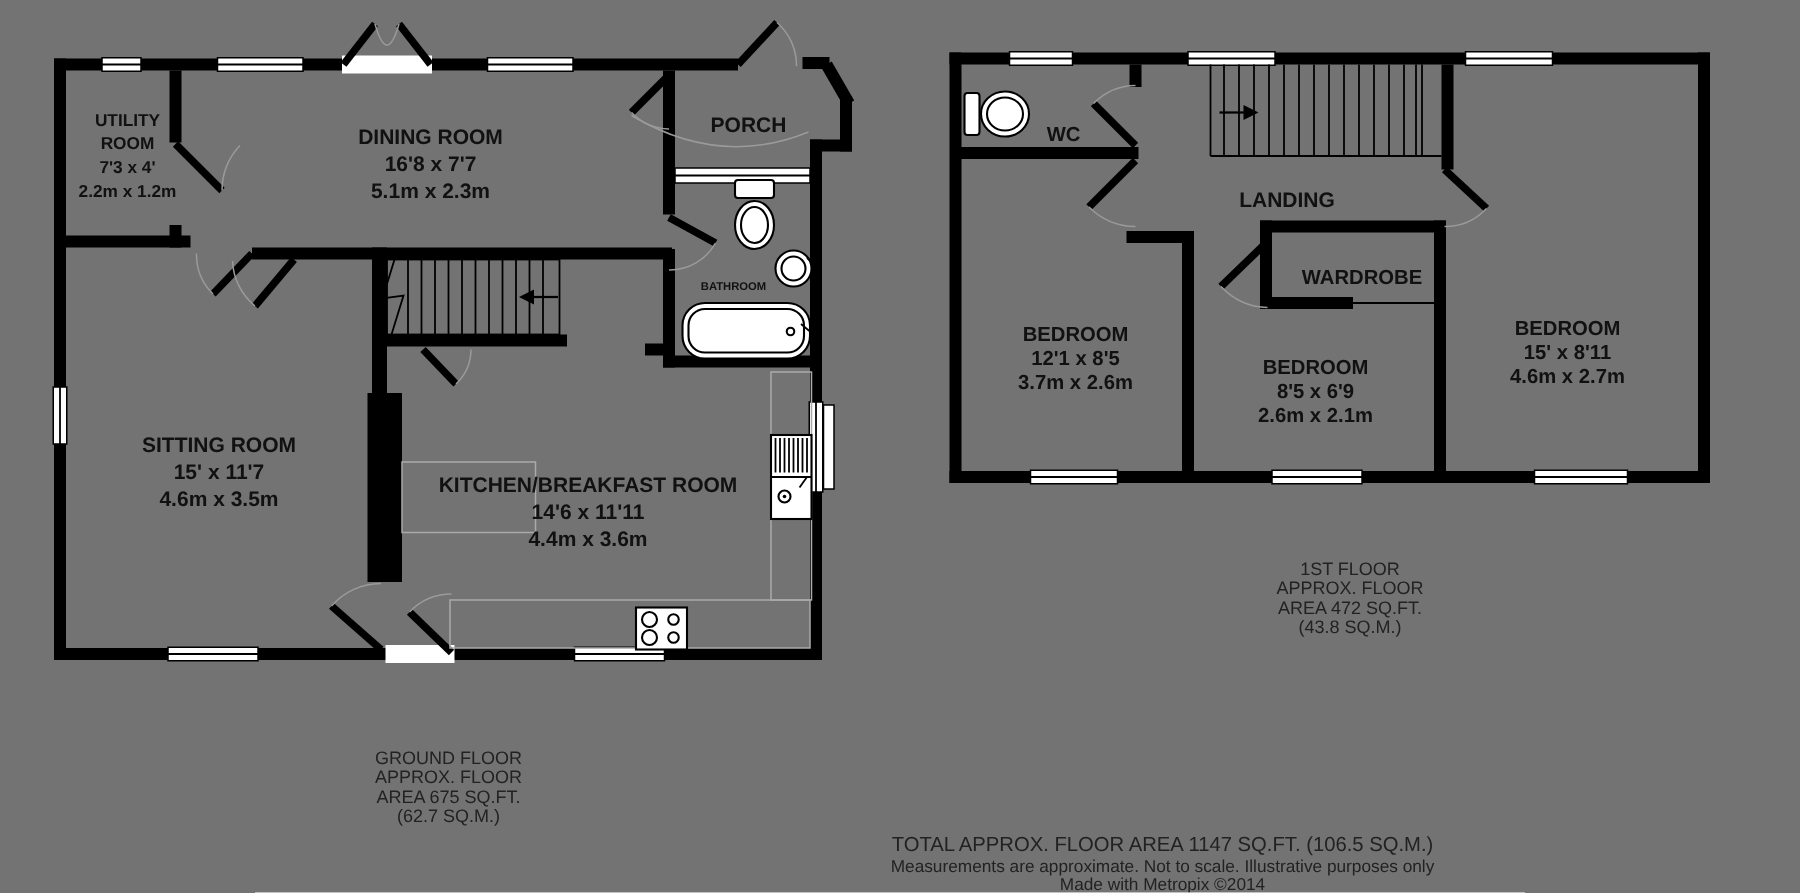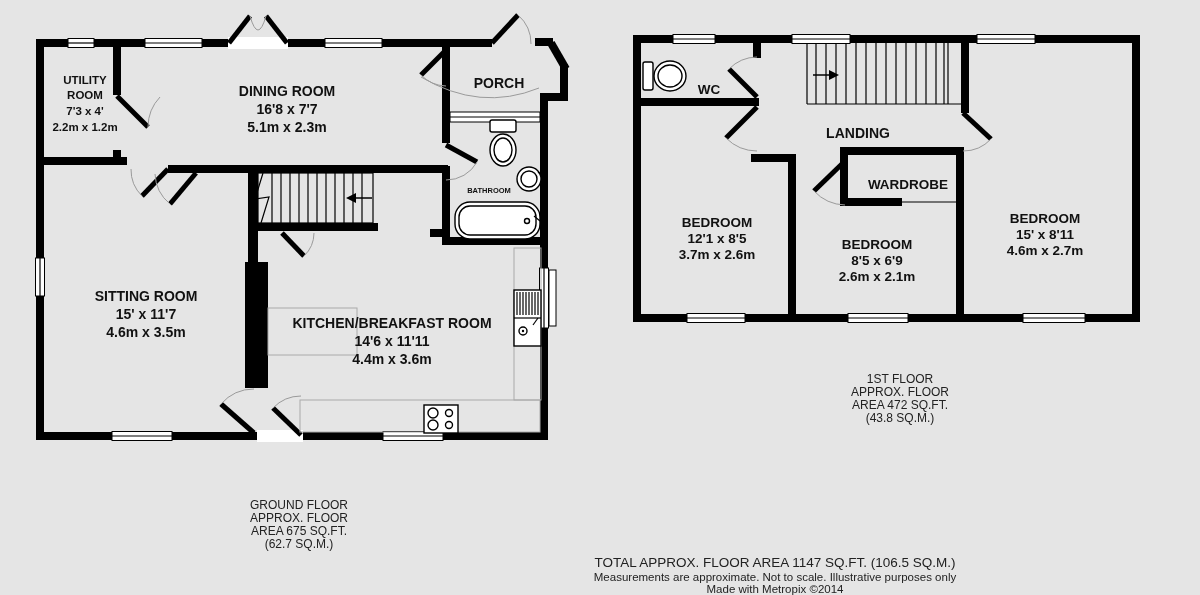--- a/index.html
+++ b/index.html
@@ -1,16 +1,16 @@
 <!DOCTYPE html>
 <html><head>
 <meta charset="utf-8">
 <style>
   html,body{margin:0;padding:0;background:#ffffff;}
-  .canvas{position:relative;width:1200px;height:595px;background:#e5e5e5;overflow:hidden;}
+  .canvas{position:relative;width:1200px;height:595px;background:#737373;overflow:hidden;}
   svg{display:block;}
   .wall{fill:#000000;}
   .leaf{stroke:#000000;stroke-width:5;fill:none;}
   .arc{stroke:#9a9a9a;stroke-width:1;fill:none;}
   .thin{stroke:#000000;stroke-width:1.2;fill:none;}
   .fixture{stroke:#000000;stroke-width:1.4;fill:#ffffff;}
   .counter{stroke:#aaaaaa;stroke-width:1;fill:none;}
   .win{fill:#ffffff;stroke:#000000;stroke-width:1;}
   .gap{fill:#ffffff;}
   text{fill:#111111;text-anchor:middle;font-family:"Liberation Sans","DejaVu Sans",sans-serif;}

